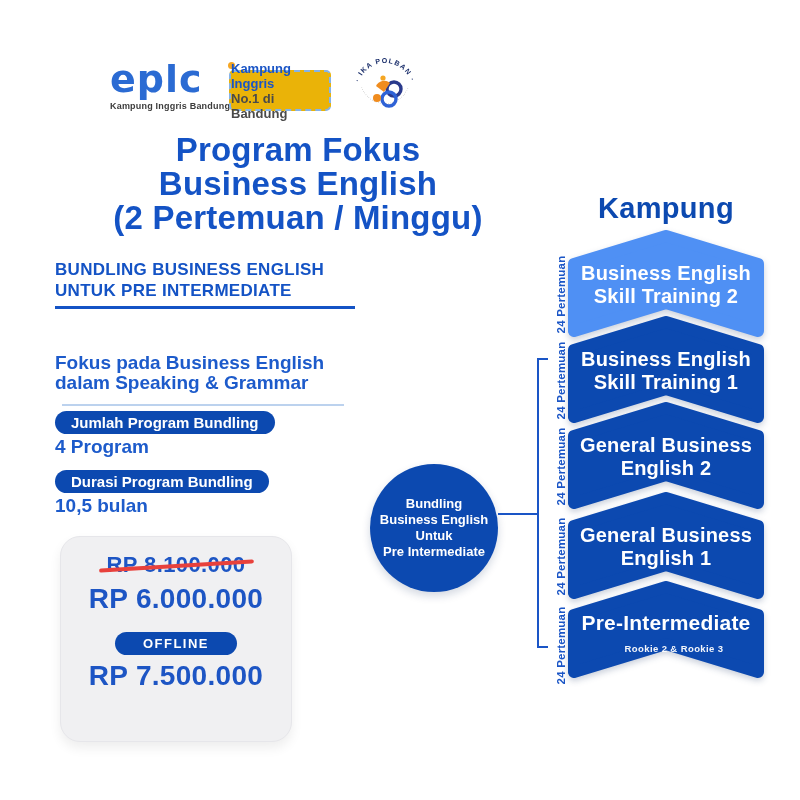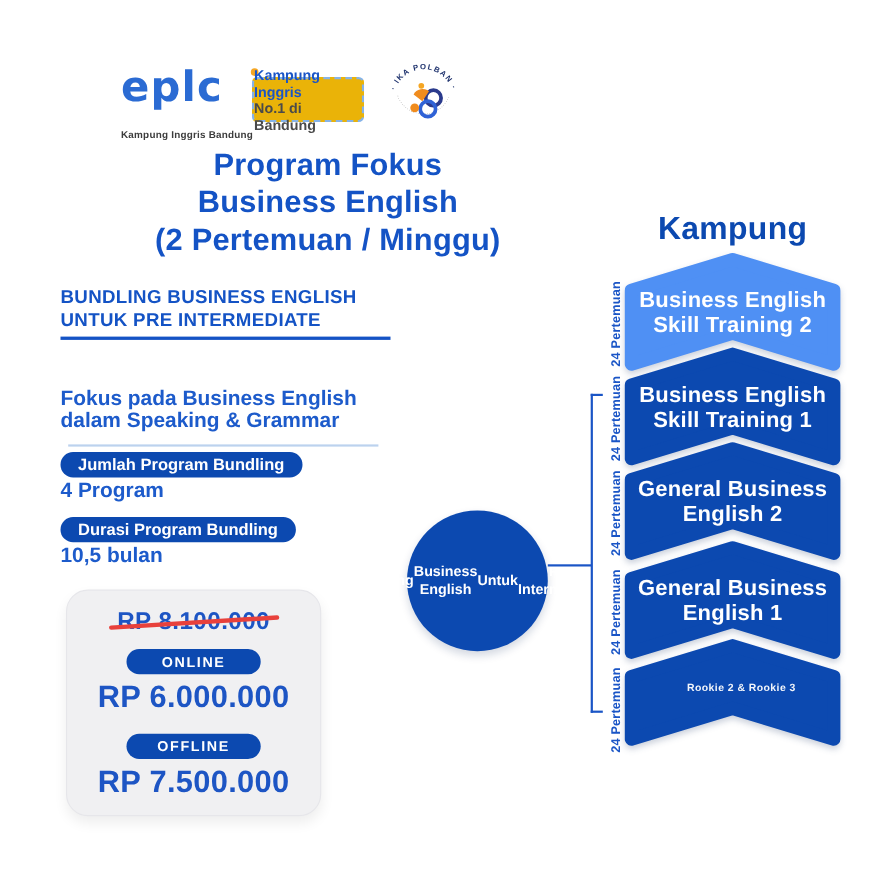--- a/index.html
+++ b/index.html
@@ -18,33 +18,33 @@
     position:relative;width:800px;height:800px;background:#ffffff;overflow:hidden;
     font-family:"Liberation Sans",sans-serif;
   }
   
   .logo{position:absolute;left:110px;top:60px;width:118px;}
   .logo-text{
     font-family:"DejaVu Sans",sans-serif;font-weight:bold;font-size:38px;line-height:38px;
     color:#2b6bd3;letter-spacing:1px;position:relative;display:inline-block;
   }
   .logo-dot{position:absolute;right:-7px;top:2px;width:7px;height:7px;border-radius:50%;background:var(--logo_orange);}
-  .logo-tagline{font-size:9px;font-weight:bold;color:var(--gray_text);letter-spacing:.2px;margin-top:19px;white-space:nowrap;}
+  .logo-tagline{font-size:9px;font-weight:bold;color:var(--gray_text);letter-spacing:.2px;margin-top:3px;white-space:nowrap;}
   .rank-badge{
     position:absolute;left:229px;top:70px;width:102px;height:41px;
     border:2px dashed #85b3e8;border-radius:5px;display:flex;flex-direction:column;
     align-items:center;justify-content:center;background:#eab308;
   }
   .rank-badge .l1{font-size:13px;font-weight:bold;color:var(--text_blue);line-height:15px;}
   .rank-badge .l2{font-size:13px;font-weight:bold;color:#4a4a4a;line-height:15px;}
   .seal{position:absolute;left:352px;top:56px;width:66px;height:66px;}
   
   .page-title{
     position:absolute;left:48px;top:133px;width:500px;text-align:center;
-    color:#1453c5;font-weight:bold;font-size:28px;line-height:34px;letter-spacing:.2px;
+    color:#1453c5;font-weight:bold;font-size:33px;line-height:34px;letter-spacing:.2px;
   }
   
   .subheading{
     position:absolute;left:55px;top:259px;
     color:#1453c5;font-weight:bold;font-size:17px;line-height:21px;letter-spacing:.3px;
   }
   .subheading-rule{position:absolute;left:55px;top:306px;width:300px;height:3px;background:#1453c5;}
   .pill{
     display:inline-flex;align-items:center;height:23px;padding:0 16px;border-radius:13px;
     background:var(--brand_dark);color:#fff;font-weight:bold;font-size:15px;white-space:nowrap;
@@ -73,21 +73,21 @@
     display:flex;align-items:center;justify-content:center;height:23px;min-width:122px;
     padding:0 14px;border-radius:13px;background:var(--brand_dark);color:#fff;
     font-weight:bold;font-size:13px;letter-spacing:1.5px;
   }
   .opt-pill.first{margin-top:12px;}
   .opt-pill.second{margin-top:17px;}
   .price-value{margin-top:5px;font-size:28px;font-weight:bold;color:#1d55c4;letter-spacing:.3px;}
   
   .bundle-circle{
     position:absolute;left:370px;top:464px;width:128px;height:128px;border-radius:50%;
-    background:var(--brand_dark);color:#fff;display:flex;
+    background:var(--brand_dark);color:#fff;display:flex;flex-direction:column;
     align-items:center;justify-content:center;text-align:center;
     font-weight:bold;font-size:13px;line-height:16px;
     box-shadow:0 4px 8px rgba(12,40,90,.18);
   }
   .hline{position:absolute;left:498px;top:513px;width:40px;height:2px;background:var(--text_blue);}
   .vline{position:absolute;left:537px;top:358px;width:2px;height:290px;background:var(--text_blue);}
   .tick{position:absolute;left:537px;width:11px;height:2px;background:var(--text_blue);}
   .tick.top{top:358px;} .tick.bottom{top:646px;}
   
   .program-heading{
@@ -169,21 +169,20 @@
   <div class="detail-text-2">4 Program</div>
 
   <div class="pill detail-pill-3">Durasi Program Bundling</div>
   <div class="detail-text-3">10,5 bulan</div>
 
   <div class="price-card">
     <div class="strike-wrap">
       <span class="original-price">RP 8.100.000</span>
       <span class="strike-line"></span>
     </div>
-    <div class="opt-pill first">ONLINE</div>
     <div class="price-value">RP 6.000.000</div>
     <div class="opt-pill second">OFFLINE</div>
     <div class="price-value">RP 7.500.000</div>
   </div>
 
   <div class="bundle-circle">
     <div>Bundling</div>
     <div>Business English</div>
     <div>Untuk</div>
     <div>Pre Intermediate</div>
@@ -237,18 +236,19 @@
       <div>English 1</div>
     </div>
   </div>
   <div class="vlabel" style="top:550px">24 Pertemuan</div>
 
   <div class="chev" style="top:581px;height:97px">
     <svg width="196" height="97" viewBox="0 0 196 97">
         <path class="chev-shape-dark" d="M98 6 L190 34 L190 91 L98 63 L6 91 L6 34 Z"></path>
       </svg>
     <div class="chev-text single">
+      <div>Pre-Intermediate</div>
       <div class="chev-sub">Rookie 2 &amp; Rookie 3</div>
     </div>
   </div>
   <div class="vlabel" style="top:639px">24 Pertemuan</div>
 
 </div>
 
 </body></html>

